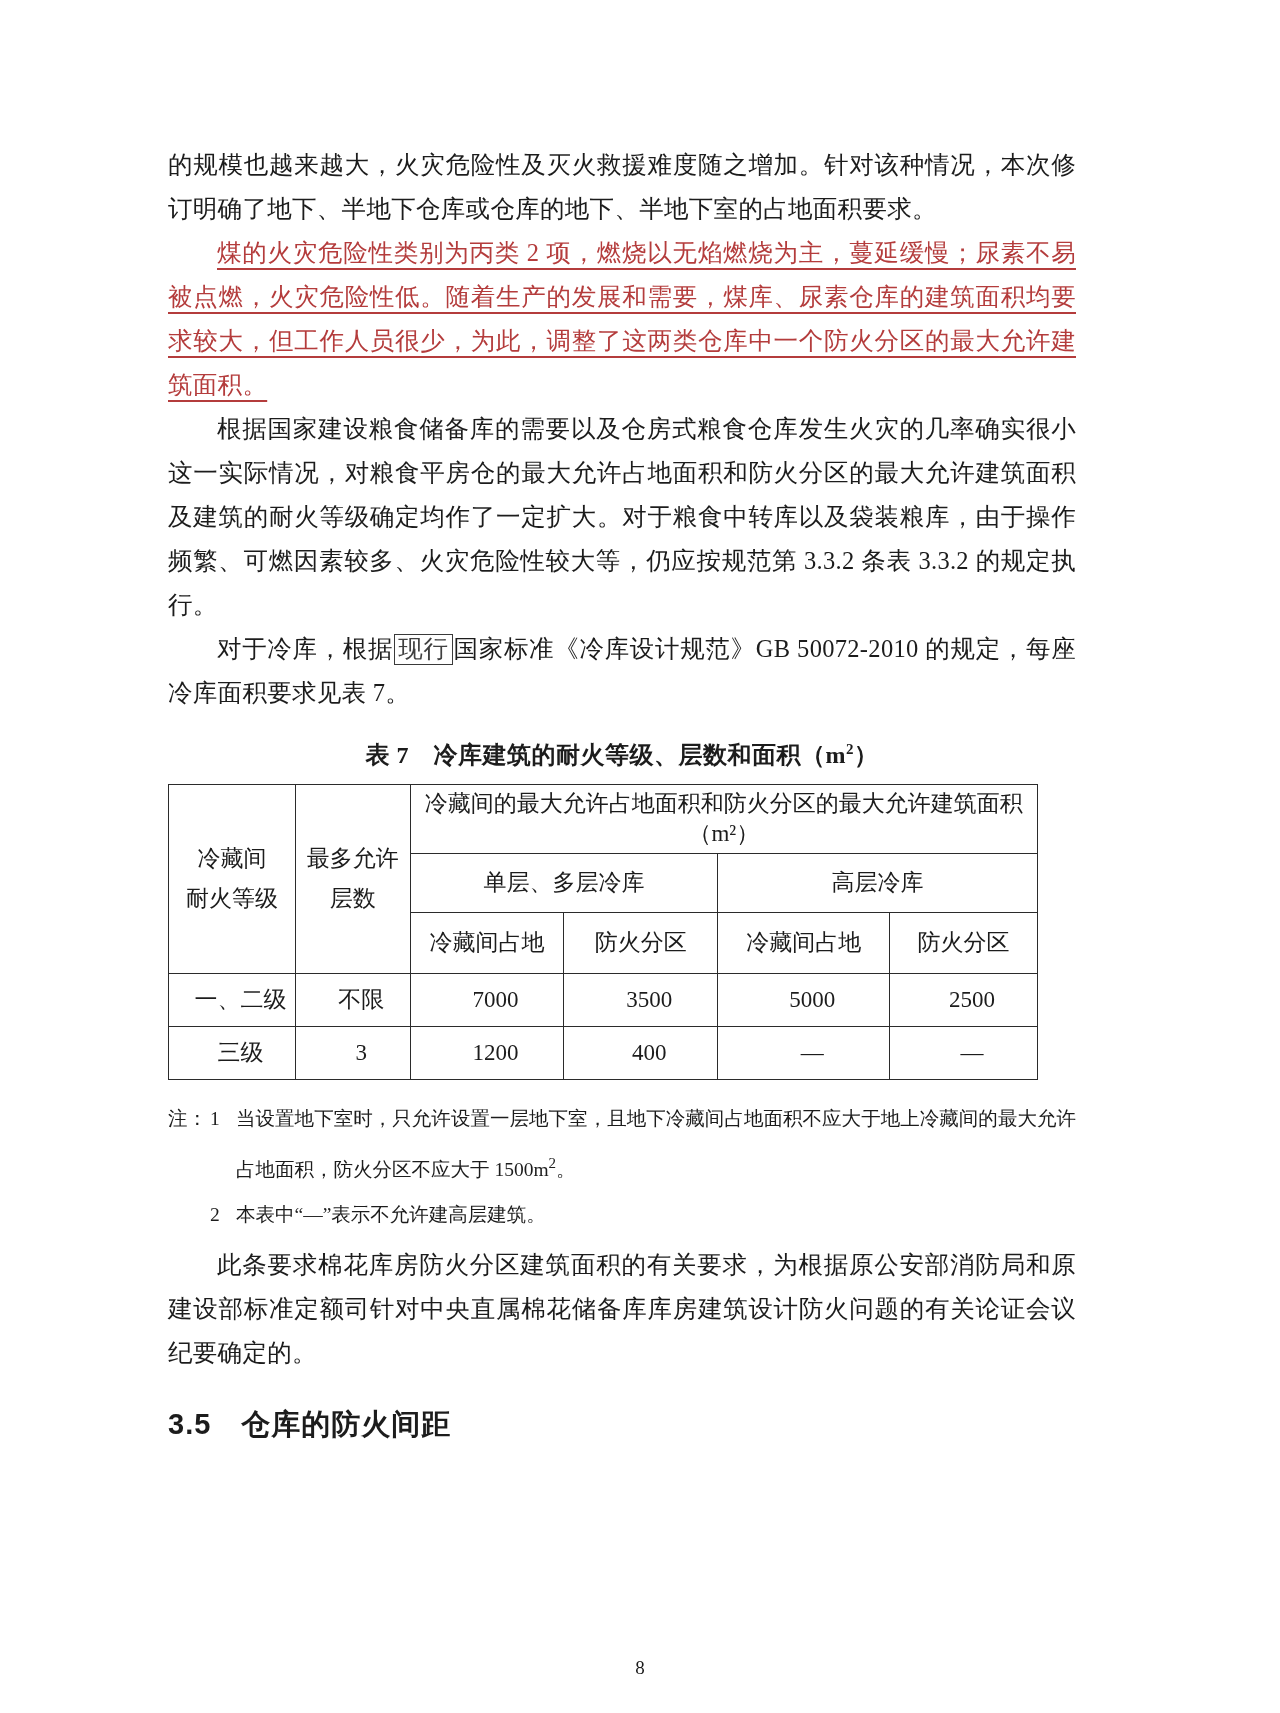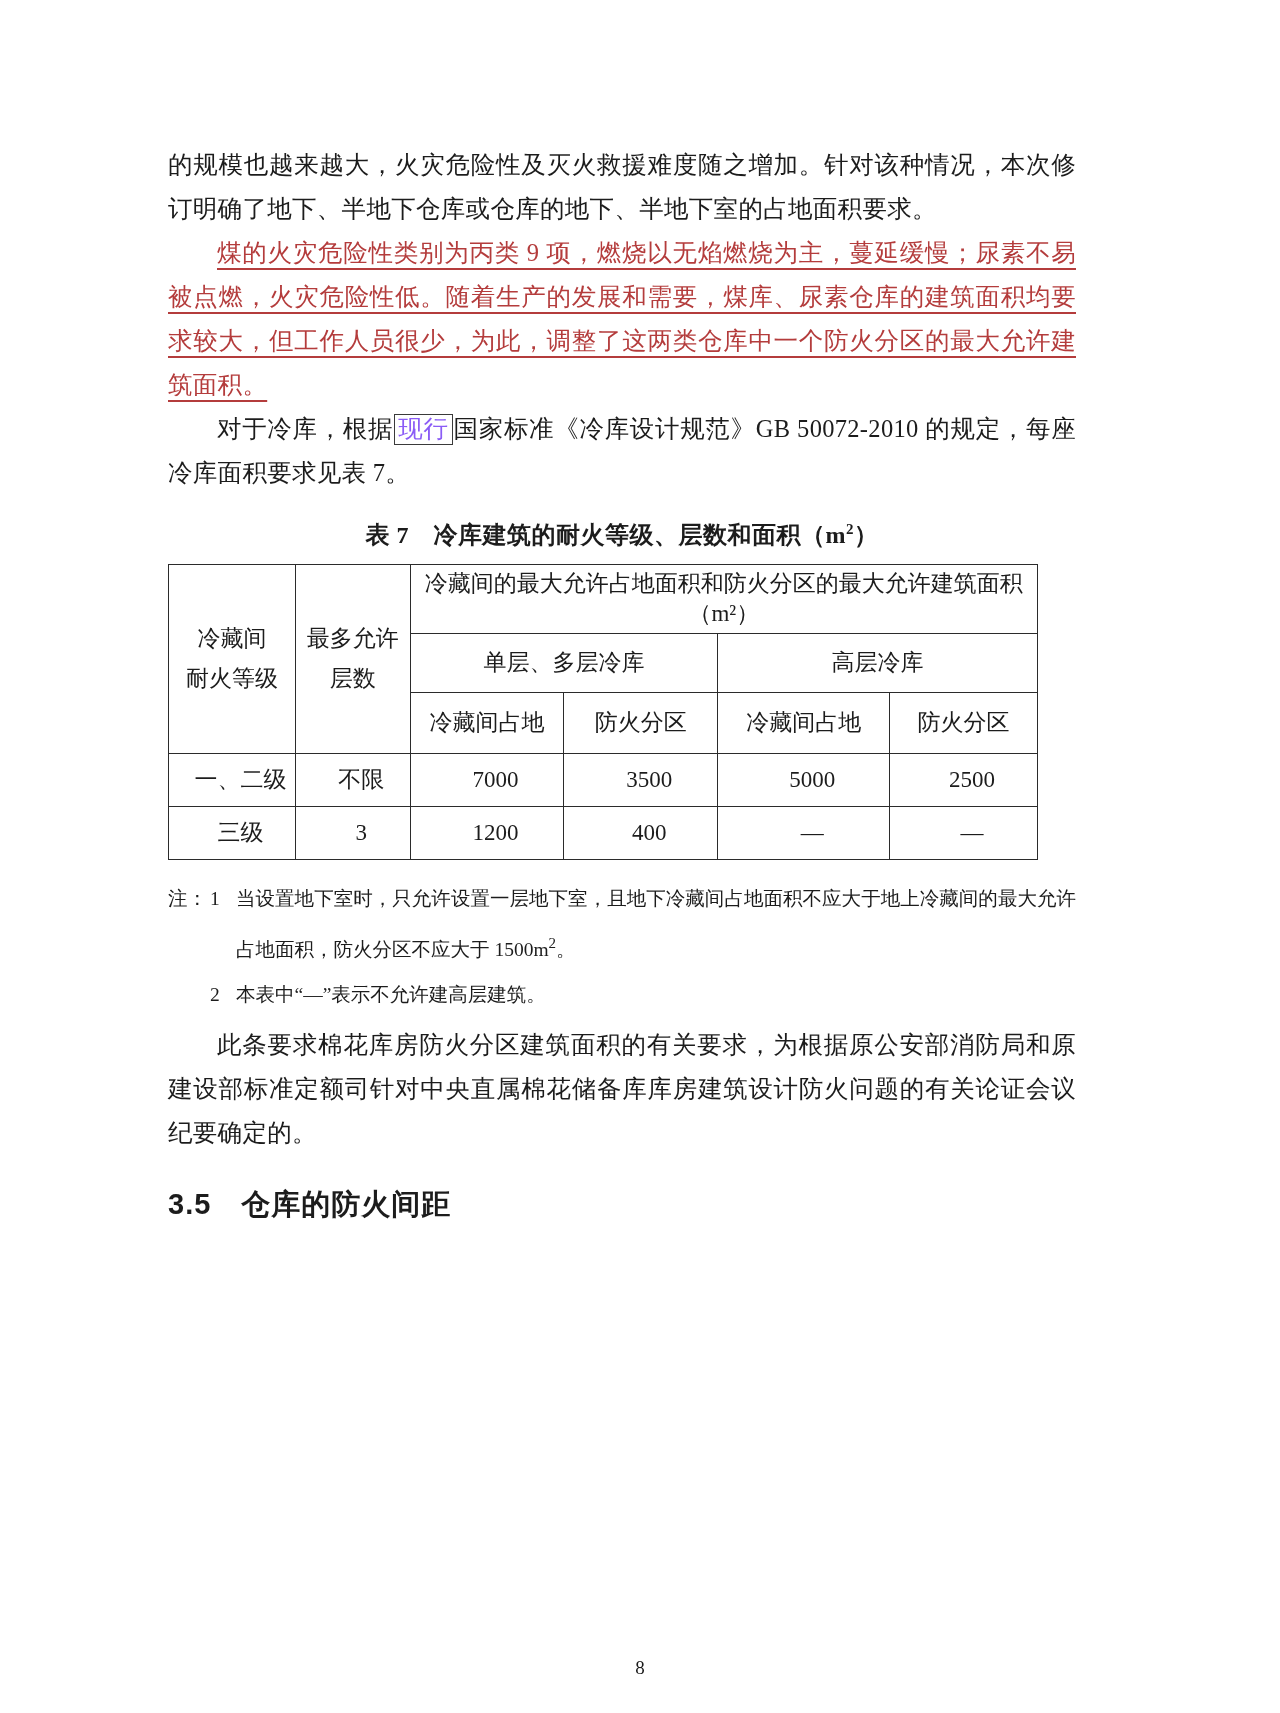--- a/index.html
+++ b/index.html
@@ -26,21 +26,21 @@
   }
   .indent { text-indent:2em; }
   .red-para {
     color:#b43c3c;
     text-decoration:underline;
     text-decoration-color:#b43c3c;
     text-decoration-thickness:1.5px;
     text-underline-offset:7px;
   }
   .boxed-term {
-    color:#8b5cf6;
+    color:#404040;
     border:1.5px solid #3a3a3a;
     padding:0 3px 2px 3px;
     margin:0 1px;
   }
   .table-title {
     margin:10px 0 0 0;
     text-align:center;
     font-weight:bold;
     font-size:24px;
     line-height:48px;
@@ -100,22 +100,23 @@
   }
 </style>
 </head>
 <body>
 
 <div class="page">
   <div class="content">
 
     <p class="para">的规模也越来越大，火灾危险性及灭火救援难度随之增加。针对该种情况，本次修订明确了地下、半地下仓库或仓库的地下、半地下室的占地面积要求。</p>
 
-    <p class="para indent red-para">煤的火灾危险性类别为丙类 9 项，燃烧以无焰燃烧为主，蔓延缓慢；尿素不易被点燃，火灾危险性低。随着生产的发展和需要，煤库、尿素仓库的建筑面积均要求较大，但工作人员很少，为此，调整了这两类仓库中一个防火分区的最大允许建筑面积。</p>
+    <p class="para indent red-para">煤的火灾危险性类别为丙类 2 项，燃烧以无焰燃烧为主，蔓延缓慢；尿素不易被点燃，火灾危险性低。随着生产的发展和需要，煤库、尿素仓库的建筑面积均要求较大，但工作人员很少，为此，调整了这两类仓库中一个防火分区的最大允许建筑面积。</p>
 
+    <p class="para indent">根据国家建设粮食储备库的需要以及仓房式粮食仓库发生火灾的几率确实很小这一实际情况，对粮食平房仓的最大允许占地面积和防火分区的最大允许建筑面积及建筑的耐火等级确定均作了一定扩大。对于粮食中转库以及袋装粮库，由于操作频繁、可燃因素较多、火灾危险性较大等，仍应按规范第 3.3.2 条表 3.3.2 的规定执行。</p>
 
     <p class="para indent"><span>对于冷库，根据</span><span class="boxed-term">现行</span><span>国家标准《冷库设计规范》GB 50072-2010 的规定，每座冷库面积要求见表 7。</span></p>
 
     <p class="table-title"><span>表 7　冷库建筑的耐火等级、层数和面积（m</span><sup>2</sup><span>）</span></p>
 
     <table class="t7">
       <colgroup>
         <col style="width:14.6%">
           <col style="width:13.2%">
           <col style="width:17.7%">

